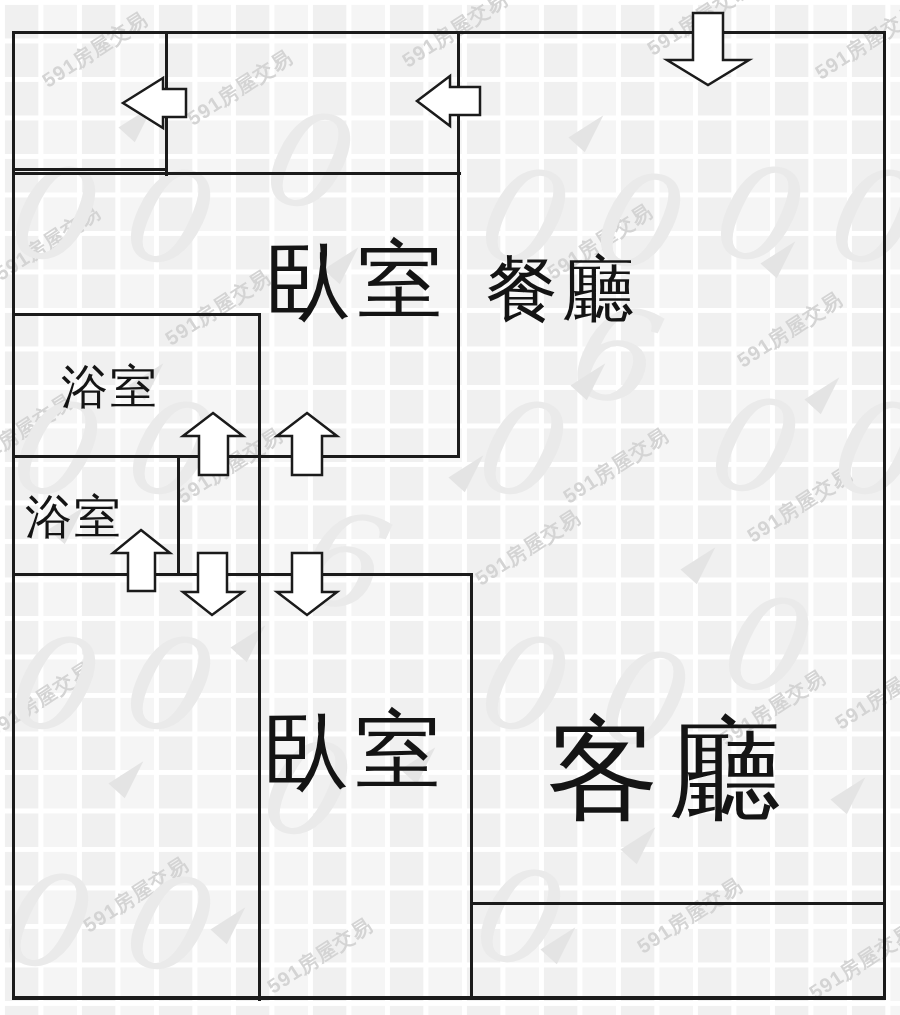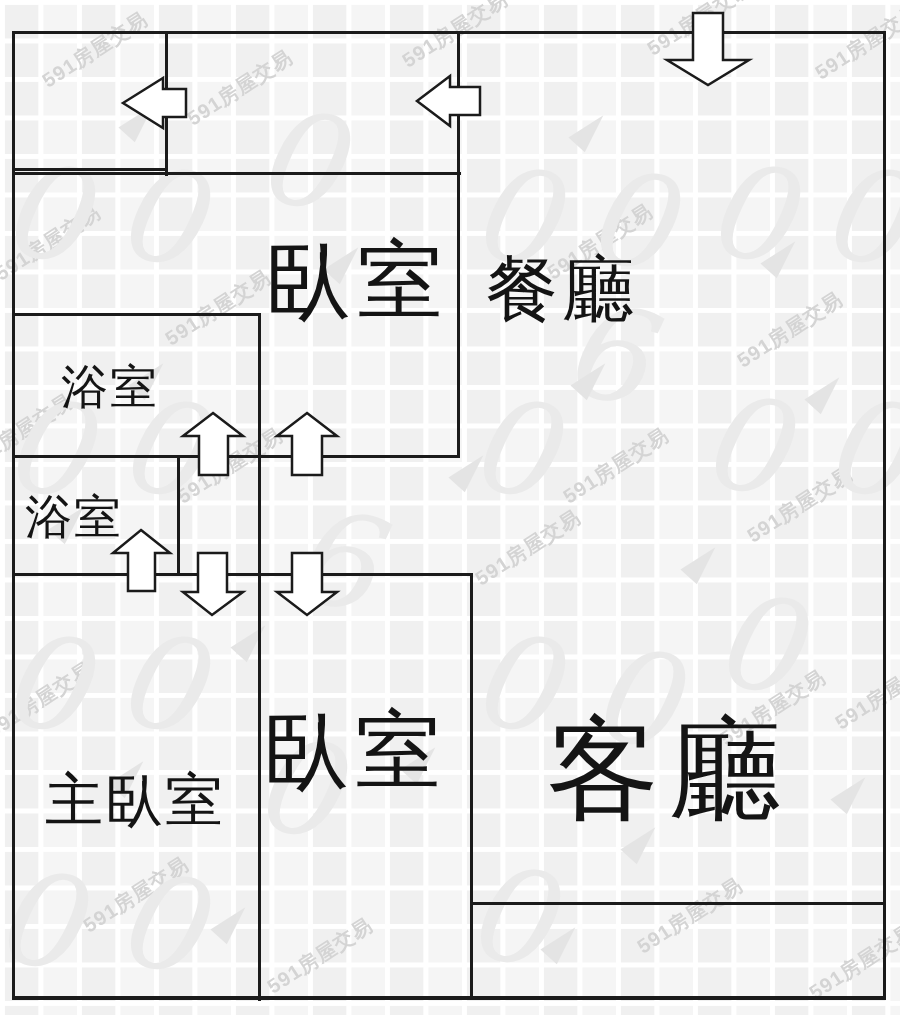--- a/index.html
+++ b/index.html
@@ -138,17 +138,16 @@
     <polygon points="307,413 337,436 322,436 322,475 292,475 292,436 277,436"></polygon>
     <polygon points="141,530 170,553 155,553 155,591 128,591 128,553 113,553"></polygon>
     <polygon points="198,553 227,553 227,592 243,592 212,615 183,592 198,592"></polygon>
     <polygon points="292,553 322,553 322,592 337,592 307,615 277,592 292,592"></polygon>
   </svg>
 
   <div class="room-label" style="left:357px;top:280px;font-size:86px;letter-spacing:6px;">臥室</div>
   <div class="room-label" style="left:562px;top:289px;font-size:72px;letter-spacing:4px;text-align:right;">餐廳</div>
   <div class="room-label" style="left:110px;top:386px;font-size:47px;letter-spacing:2px;">浴室</div>
   <div class="room-label" style="left:74px;top:516px;font-size:47px;letter-spacing:2px;">浴室</div>
-  <div class="room-label" style="left:135px;top:800px;font-size:58px;letter-spacing:2px;">主臥室</div>
   <div class="room-label" style="left:355px;top:750px;font-size:86px;letter-spacing:6px;">臥室</div>
   <div class="room-label" style="left:669px;top:770px;font-size:112px;letter-spacing:10px;">客廳</div>
 
 </div>
 
 </body></html>

